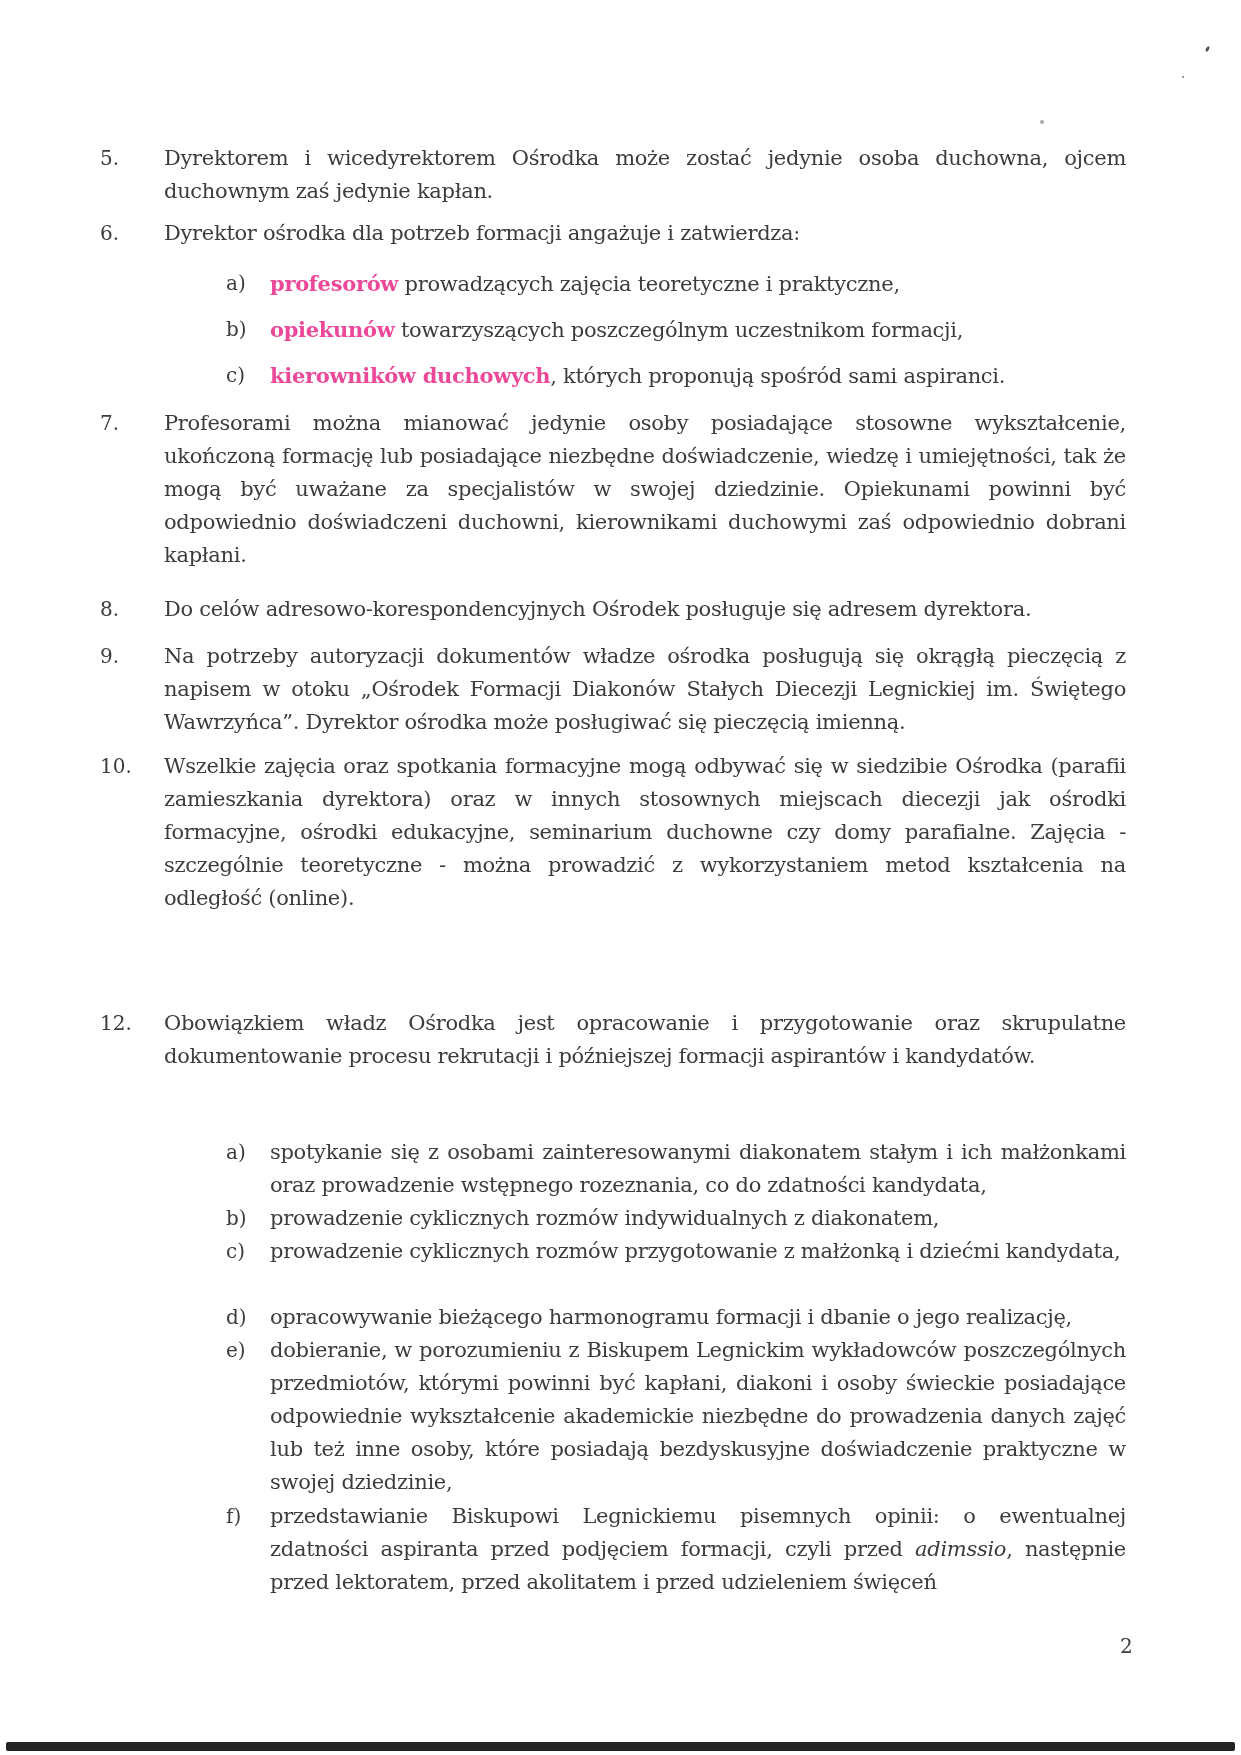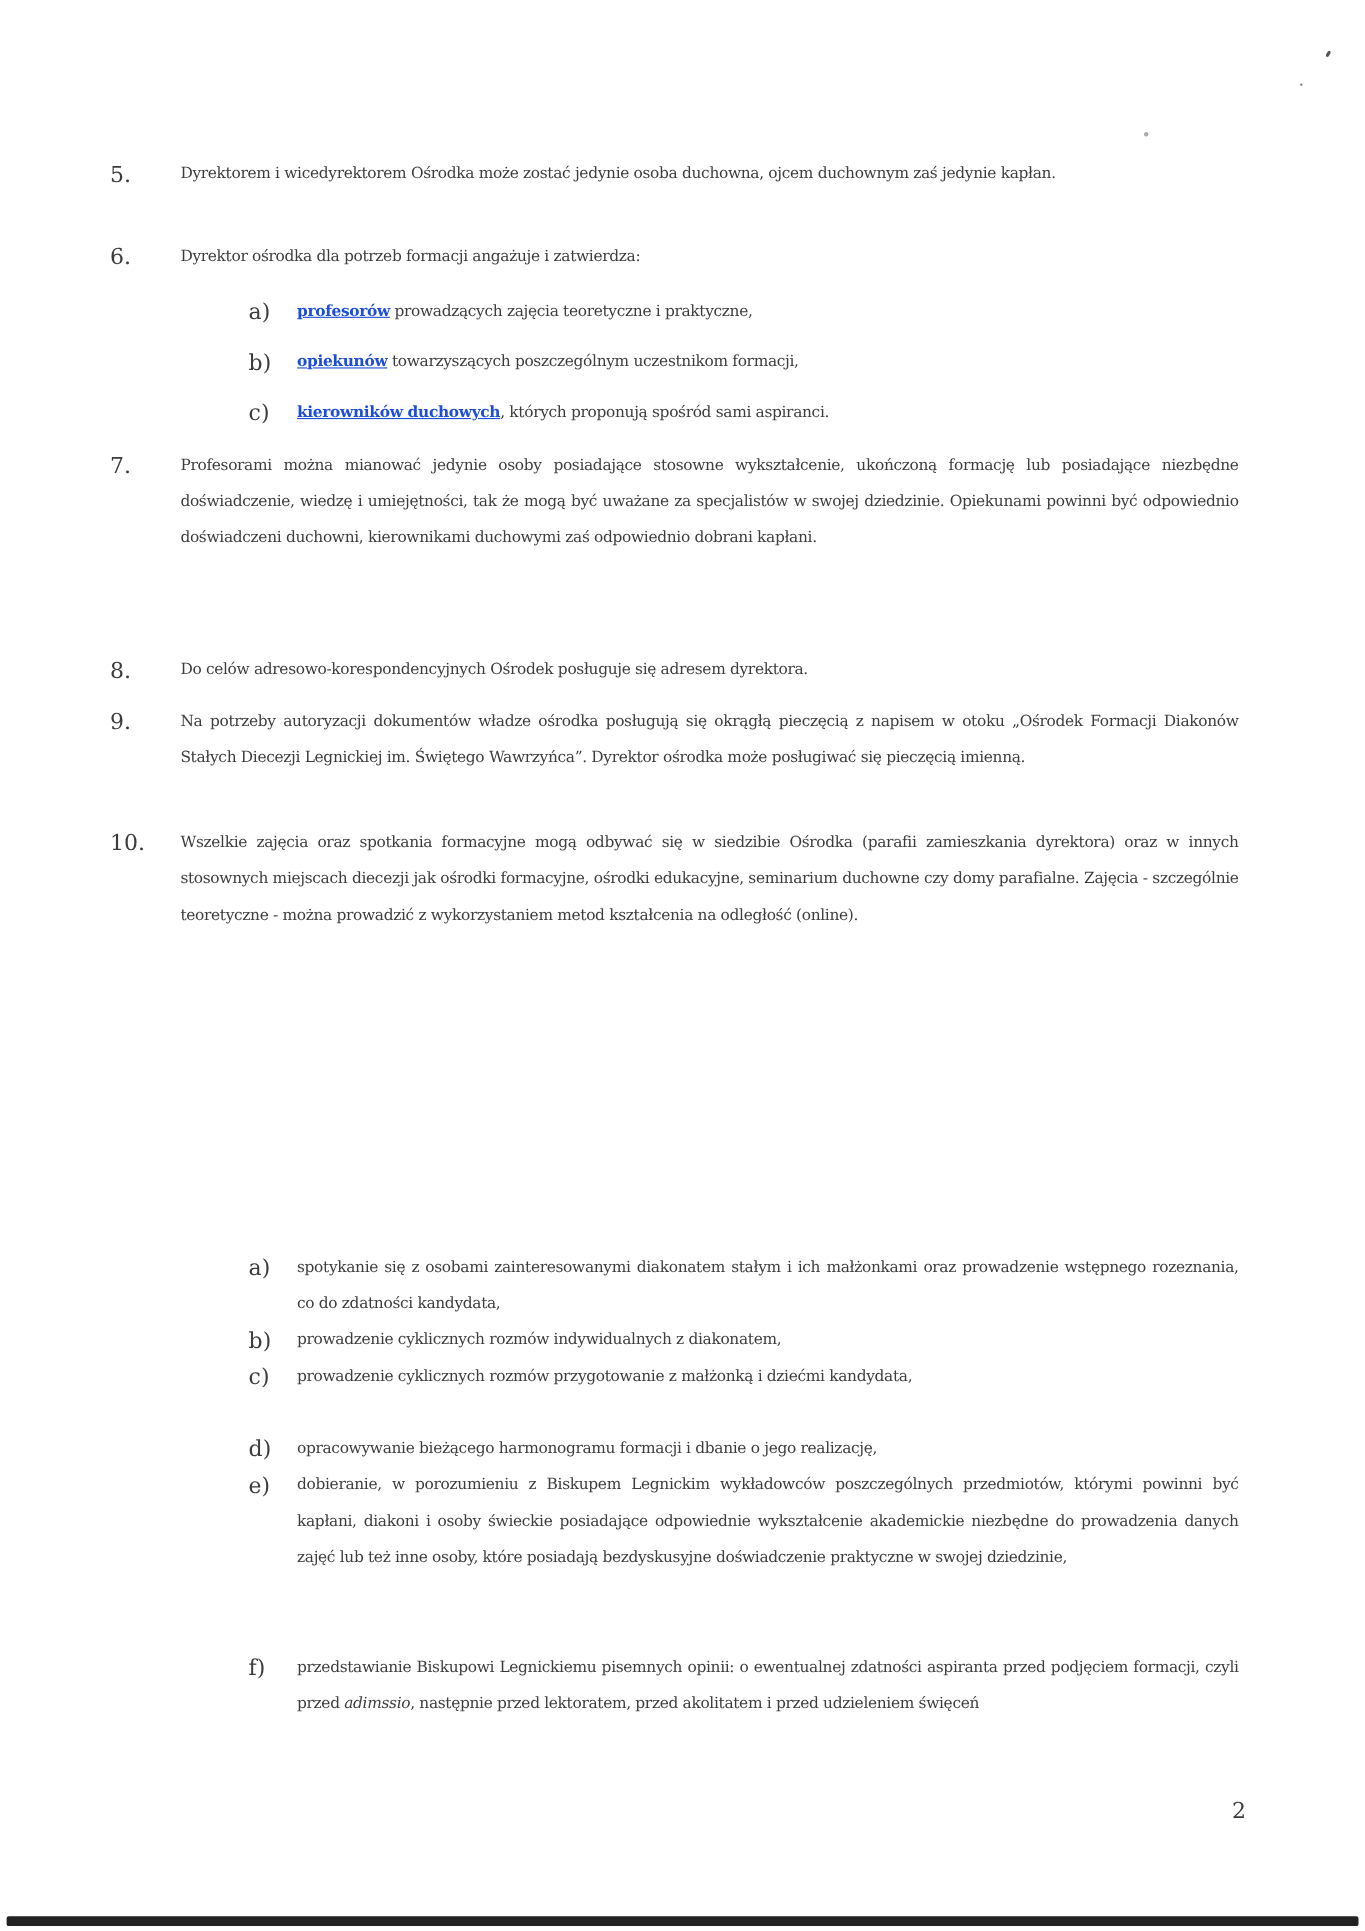--- a/index.html
+++ b/index.html
@@ -6,22 +6,22 @@
   body {
     width: 1241px; height: 1755px; position: relative; overflow: hidden;
     font-family: "DejaVu Serif", "Liberation Serif", serif;
     color: #3c3c3c;
   }
   .page { position: absolute; left: 0; top: 0; width: 1241px; height: 1755px; }
   .item { position: absolute; left: 164px; width: 962px; font-size: 20px; line-height: 33px; text-align: justify; }
   .num { position: absolute; left: -64px; top: 0; }
   .sub { position: absolute; left: 270px; width: 856px; font-size: 20px; line-height: 33px; text-align: justify; }
   .sub .lbl { position: absolute; left: -44px; top: 0; }
-  .text { display: block; font-size: 14px; letter-spacing: -0.3px; }
-  b { font-weight: bold; color: #1d4ed8; text-decoration: underline; }
+  .text { display: block; font-size: 21px; letter-spacing: -0.3px; }
+  b { font-weight: bold; color: #ec4899; }
   i { }
   .pagenum { position: absolute; left: 1120px; top: 1634px; font-size: 20px; }
   .bottom-bar {
     position: absolute; left: 6px; top: 1742px; width: 1229px; height: 9px;
     background: #222; border-radius: 2px;
   }
   .speck { position: absolute; background: #777; border-radius: 50%; }
 </style>
 </head>
 <body>
@@ -64,20 +64,24 @@
     <span class="num">9.</span>
     <span class="text">Na potrzeby autoryzacji dokumentów władze ośrodka posługują się okrągłą pieczęcią z napisem w otoku „Ośrodek Formacji Diakonów Stałych Diecezji Legnickiej im. Świętego Wawrzyńca”. Dyrektor ośrodka może posługiwać się pieczęcią imienną.</span>
   </div>
 
   <div class="item" style="top:750px;">
     <span class="num">10.</span>
     <span class="text">Wszelkie zajęcia oraz spotkania formacyjne mogą odbywać się w siedzibie Ośrodka (parafii zamieszkania dyrektora) oraz w innych stosownych miejscach diecezji jak ośrodki formacyjne, ośrodki edukacyjne, seminarium duchowne czy domy parafialne. Zajęcia - szczególnie teoretyczne - można prowadzić z wykorzystaniem metod kształcenia na odległość (online).</span>
   </div>
 
 
+  <div class="item" style="top:1007px;">
+    <span class="num">12.</span>
+    <span class="text">Obowiązkiem władz Ośrodka jest opracowanie i przygotowanie oraz skrupulatne dokumentowanie procesu rekrutacji i późniejszej formacji aspirantów i kandydatów.</span>
+  </div>
 
   <div class="sub" style="top:1136px;">
     <span class="lbl">a)</span>
     <span class="text">spotykanie się z osobami zainteresowanymi diakonatem stałym i ich małżonkami oraz prowadzenie wstępnego rozeznania, co do zdatności kandydata,</span>
   </div>
   <div class="sub" style="top:1202px;">
     <span class="lbl">b)</span>
     <span class="text">prowadzenie cyklicznych rozmów indywidualnych z diakonatem,</span>
   </div>
   <div class="sub" style="top:1235px;">

